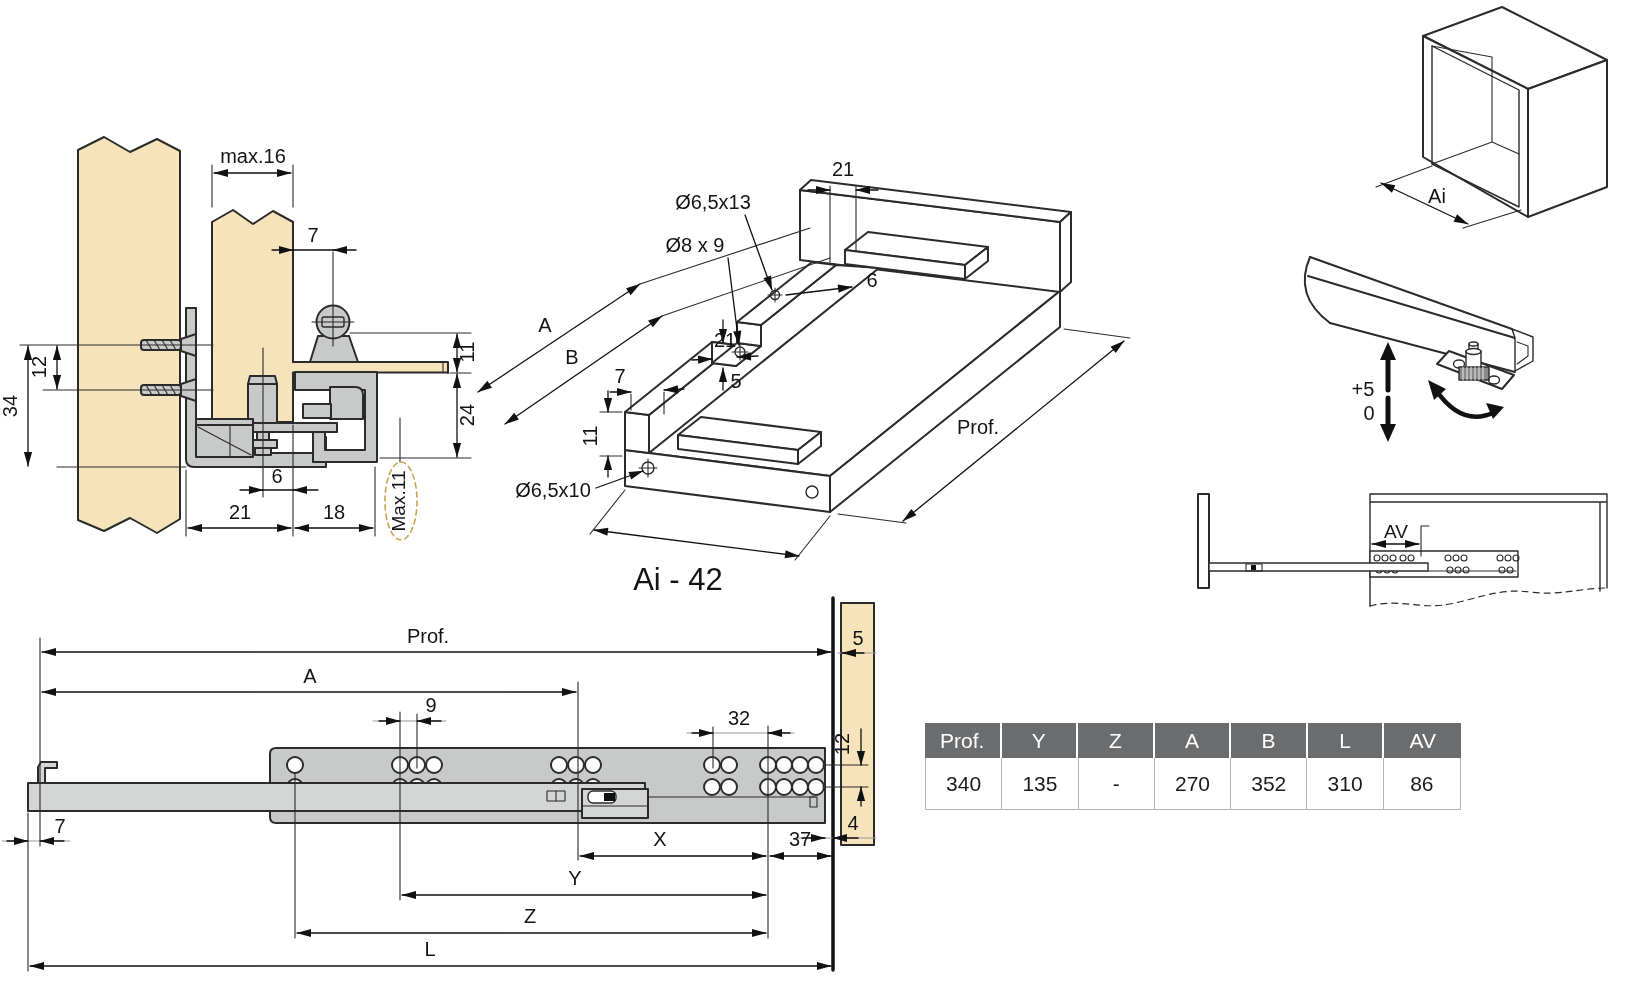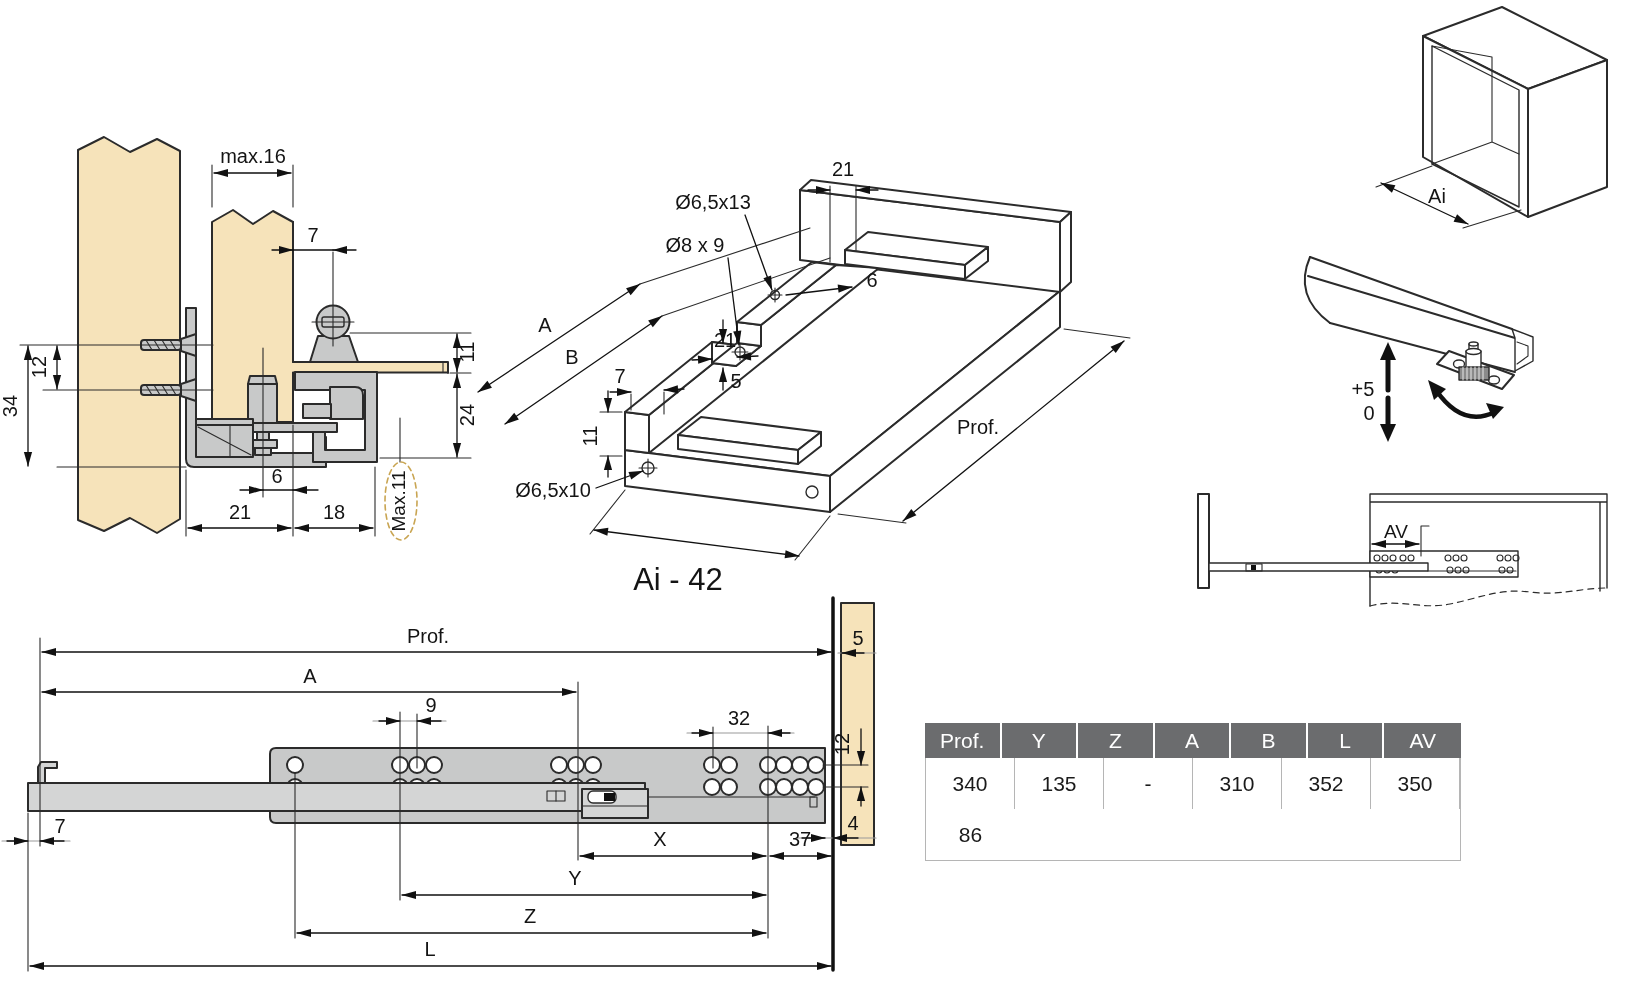--- a/index.html
+++ b/index.html
@@ -17,21 +17,21 @@
   .whiteT{fill:#fff;stroke:#2b2b2b;stroke-width:1.4;}
   .ln2{stroke:#2b2b2b;stroke-width:2;fill:none;}
   .ln14{stroke:#2b2b2b;stroke-width:1.4;fill:none;}
   .ln1{stroke:#2b2b2b;stroke-width:1.1;fill:none;}
   .dln{stroke:#111;stroke-width:1.3;fill:none;}
   .gln{stroke:#9a9a9a;stroke-width:1.2;fill:none;}
   .tbl{position:absolute;left:925px;top:723px;width:536px;}
   .tblh{display:grid;grid-template-columns:repeat(7,1fr);}
   .th{background:#6b6c6e;color:#fff;height:35px;display:flex;align-items:center;justify-content:center;font-size:21px;border-right:2px solid #fff;}
   .th:last-child{border-right:none;}
-  .tblb{display:grid;grid-template-columns:repeat(6,1fr);border:1px solid #b5b5b5;border-top:none;}
+  .tblb{display:grid;grid-template-columns:repeat(7,1fr);border:1px solid #b5b5b5;border-top:none;}
   .td{background:#fff;color:#1a1a1a;height:51px;display:flex;align-items:center;justify-content:center;font-size:21px;border-right:1px solid #b5b5b5;}
   .td:last-child{border-right:none;}
 </style>
 </head>
 <body>
 
 <div class="stage">
 <svg width="1631" height="1004" viewBox="0 0 1631 1004">
 <defs>
 <marker id="ar" viewBox="0 0 16 10" refX="15" refY="5" markerWidth="16" markerHeight="10" orient="auto-start-reverse" markerUnits="userSpaceOnUse">
@@ -371,19 +371,19 @@
     <div class="th">Z</div>
     <div class="th">A</div>
     <div class="th">B</div>
     <div class="th">L</div>
     <div class="th">AV</div>
   </div>
   <div class="tblb">
     <div class="td">340</div>
     <div class="td">135</div>
     <div class="td">-</div>
+    <div class="td">270</div>
+    <div class="td">352</div>
     <div class="td">310</div>
-    <div class="td">352</div>
-    <div class="td">350</div>
     <div class="td">86</div>
   </div>
 </div>
 </div>
 
 </body></html>

